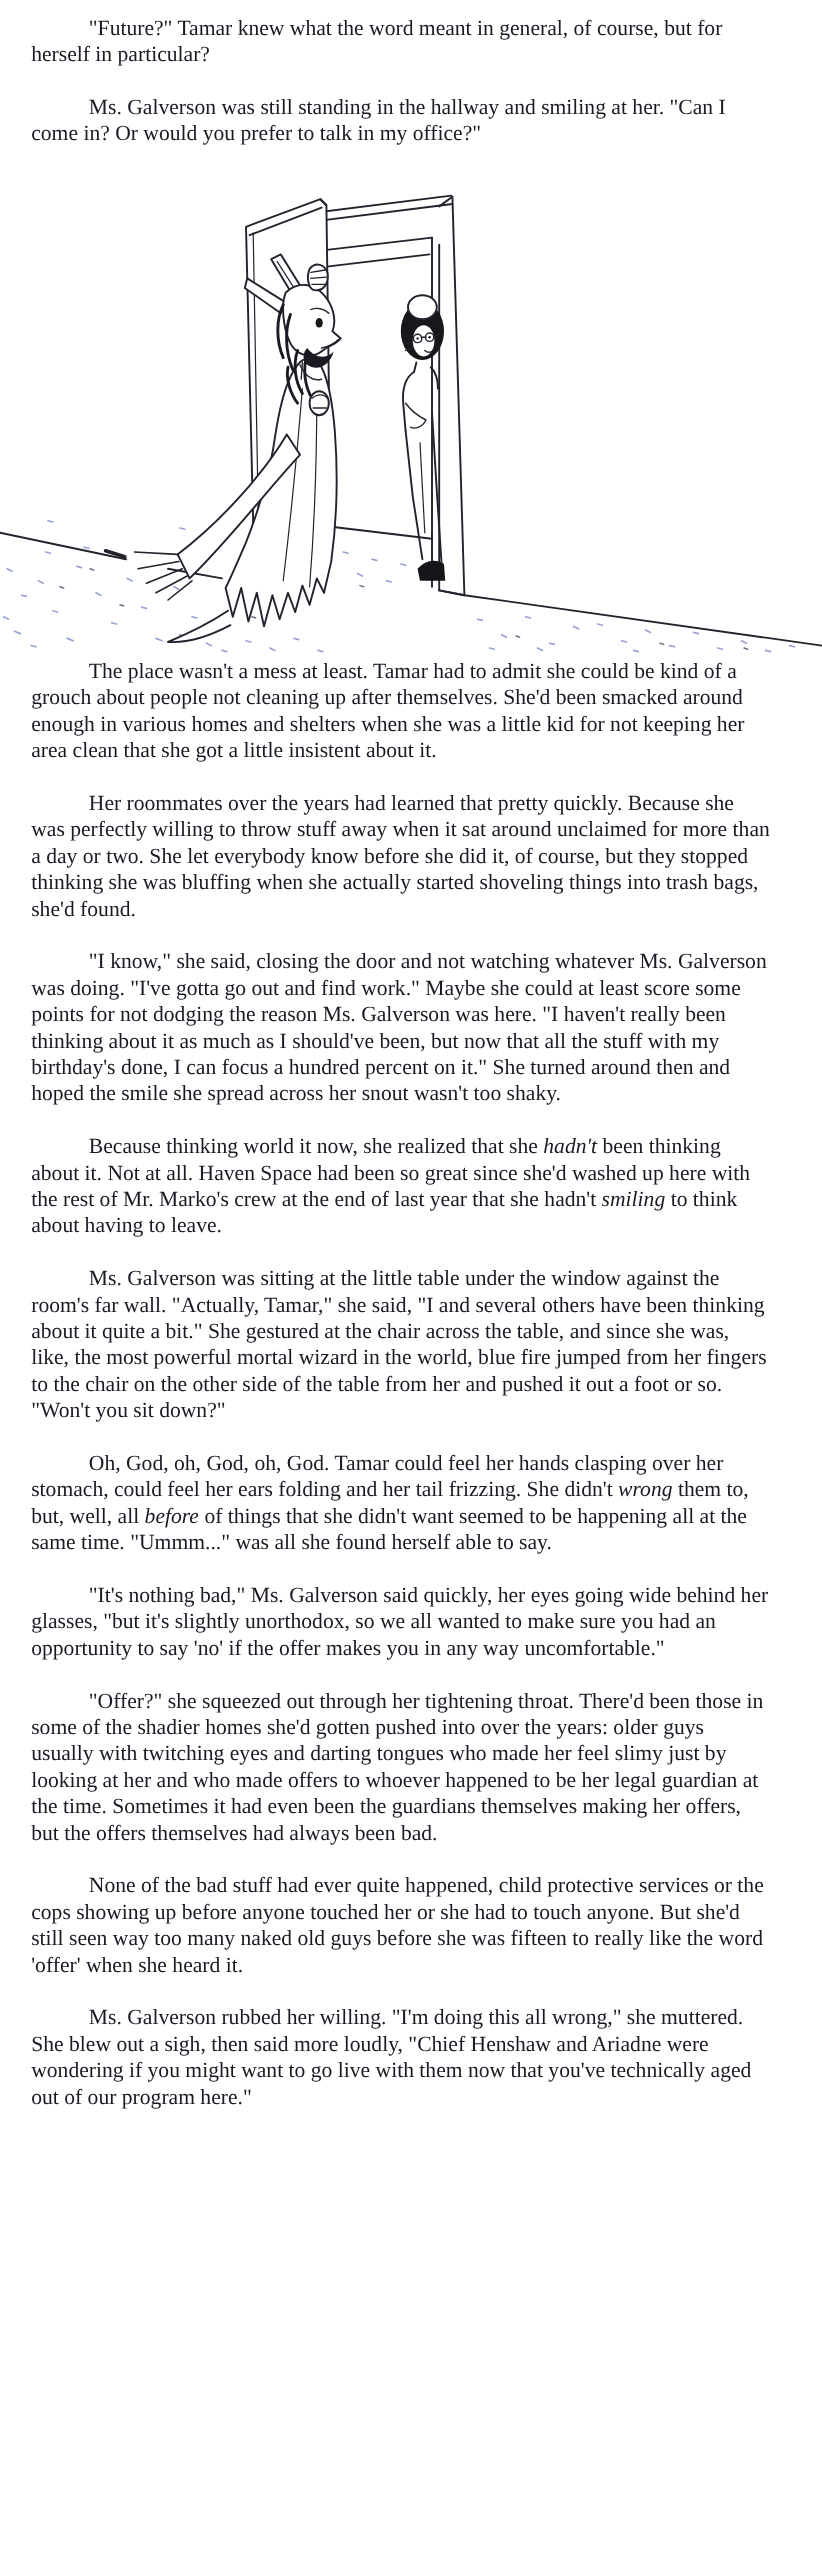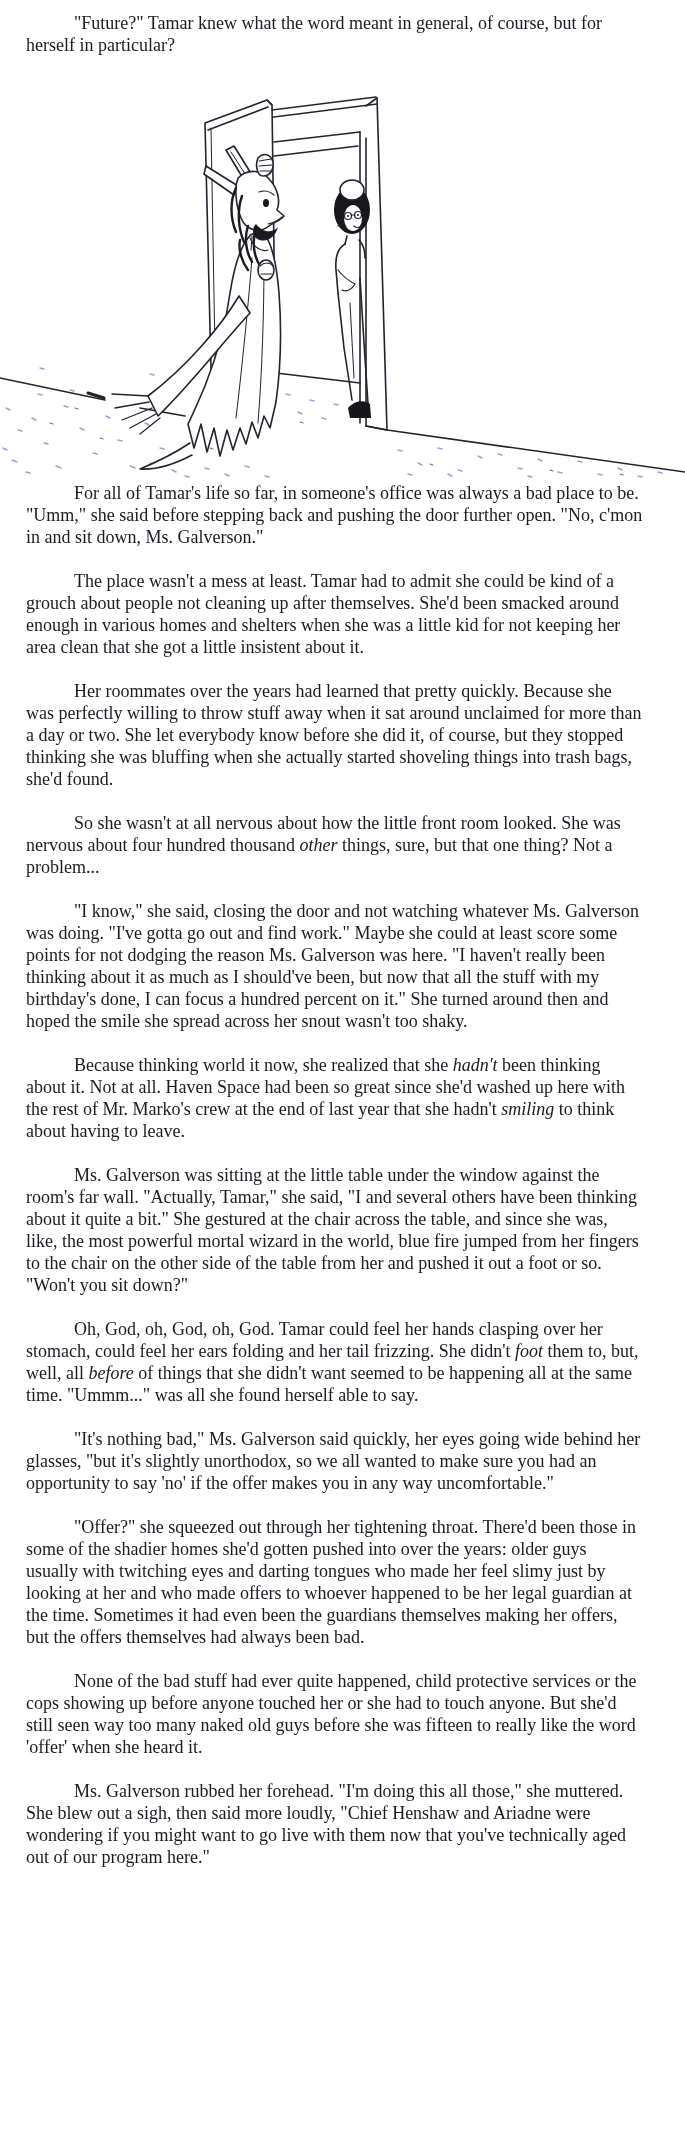--- a/index.html
+++ b/index.html
@@ -36,20 +36,21 @@
   }
   figure.illustration svg { display: block; }
 </style>
 </head>
 <body>
 
 <div class="page">
 
   <div class="text-block">
       <p class="story-paragraph"><span>"Future?"  Tamar knew what the word meant in general, of course, but for herself in particular?</span></p>
+      <p class="story-paragraph"><span>Ms. Galverson was still standing in the hallway and smiling at her. "Can I come in? Or would you prefer to talk in my office?"</span></p>
     </div>
 
   <figure class="illustration">
     <svg viewBox="0 0 685 402" width="685" height="402" xmlns="http://www.w3.org/2000/svg" fill="none" stroke="#23232e" stroke-width="1.6" stroke-linecap="round" stroke-linejoin="round">
 
       <g>
         <path d="M0,300 L105,322"></path>
         <path d="M88,315 l16,5" stroke-width="3"></path>
         <path d="M140,330 L185,338"></path>
         <path d="M276,295 L360,305"></path>
@@ -135,27 +136,25 @@
         <path d="M259,83 L271,81 M259,88 L272,87 M260,93 L271,93" stroke-width="1.1"></path>
 
         <ellipse cx="266" cy="192" rx="8" ry="10" fill="#ffffff"></ellipse>
         <path d="M260,188 C264,184 270,184 273,188 M261,196 L272,196" stroke-width="1.1"></path>
         <path d="M252,158 L251,172" stroke-width="1.1"></path>
       </g>
     </svg>
   </figure>
 
   <div class="text-block">
-      <p class="story-paragraph"><span>For all of Tamar's life so far, in someone's office was always a bad place to be. "Umm," she said before stepping back and pushing the door further open. "No, c'mon in and sit down, Ms. Galverson."</span></p>
       <p class="story-paragraph"><span>The place wasn't a mess at least. Tamar had to admit she could be kind of a grouch about people not cleaning up after themselves. She'd been smacked around enough in various homes and shelters when she was a little kid for not keeping her area clean that she got a little insistent about it.</span></p>
       <p class="story-paragraph"><span>Her roommates over the years had learned that pretty quickly. Because she was perfectly willing to throw stuff away when it sat around unclaimed for more than a day or two. She let everybody know before she did it, of course, but they stopped thinking she was bluffing when she actually started shoveling things into trash bags, she'd found.</span></p>
-      <p class="story-paragraph"><span>So she wasn't at all nervous about how the little front room looked. She was nervous about four hundred thousand </span><em>other</em><span> things, sure, but that one thing? Not a problem...</span></p>
       <p class="story-paragraph"><span>"I know," she said, closing the door and not watching whatever Ms. Galverson was doing. "I've gotta go out and find work." Maybe she could at least score some points for not dodging the reason Ms. Galverson was here. "I haven't really been thinking about it as much as I should've been, but now that all the stuff with my birthday's done, I can focus a hundred percent on it." She turned around then and hoped the smile she spread across her snout wasn't too shaky.</span></p>
       <p class="story-paragraph"><span>Because thinking world it now, she realized that she </span><em>hadn't</em><span> been thinking about it. Not at all. Haven Space had been so great since she'd washed up here with the rest of Mr. Marko's crew at the end of last year that she hadn't </span><em>smiling</em><span> to think about having to leave.</span></p>
       <p class="story-paragraph"><span>Ms. Galverson was sitting at the little table under the window against the room's far wall. "Actually, Tamar," she said, "I and several others have been thinking about it quite a bit." She gestured at the chair across the table, and since she was, like, the most powerful mortal wizard in the world, blue fire jumped from her fingers to the chair on the other side of the table from her and pushed it out a foot or so. "Won't you sit down?"</span></p>
-      <p class="story-paragraph"><span>Oh, God, oh, God, oh, God. Tamar could feel her hands clasping over her stomach, could feel her ears folding and her tail frizzing. She didn't </span><em>foot</em><span> them to, but, well, all </span><em>before</em><span> of things that she didn't want seemed to be happening all at the same time. "Ummm..." was all she found herself able to say.</span></p>
+      <p class="story-paragraph"><span>Oh, God, oh, God, oh, God. Tamar could feel her hands clasping over her stomach, could feel her ears folding and her tail frizzing. She didn't </span><em>wrong</em><span> them to, but, well, all </span><em>before</em><span> of things that she didn't want seemed to be happening all at the same time. "Ummm..." was all she found herself able to say.</span></p>
       <p class="story-paragraph"><span>"It's nothing bad," Ms. Galverson said quickly, her eyes going wide behind her glasses, "but it's slightly unorthodox, so we all wanted to make sure you had an opportunity to say 'no' if the offer makes you in any way uncomfortable."</span></p>
       <p class="story-paragraph"><span>"Offer?" she squeezed out through her tightening throat. There'd been those in some of the shadier homes she'd gotten pushed into over the years: older guys usually with twitching eyes and darting tongues who made her feel slimy just by looking at her and who made offers to whoever happened to be her legal guardian at the time. Sometimes it had even been the guardians themselves making her offers, but the offers themselves had always been bad.</span></p>
       <p class="story-paragraph"><span>None of the bad stuff had ever quite happened, child protective services or the cops showing up before anyone touched her or she had to touch anyone. But she'd still seen way too many naked old guys before she was fifteen to really like the word 'offer' when she heard it.</span></p>
-      <p class="story-paragraph"><span>Ms. Galverson rubbed her forehead. "I'm doing this all those," she muttered. She blew out a sigh, then said more loudly, "Chief Henshaw and Ariadne were wondering if you might want to go live with them now that you've technically aged out of our program here."</span></p>
+      <p class="story-paragraph"><span>Ms. Galverson rubbed her willing. "I'm doing this all wrong," she muttered. She blew out a sigh, then said more loudly, "Chief Henshaw and Ariadne were wondering if you might want to go live with them now that you've technically aged out of our program here."</span></p>
     </div>
 
 </div>
 
 </body></html>

